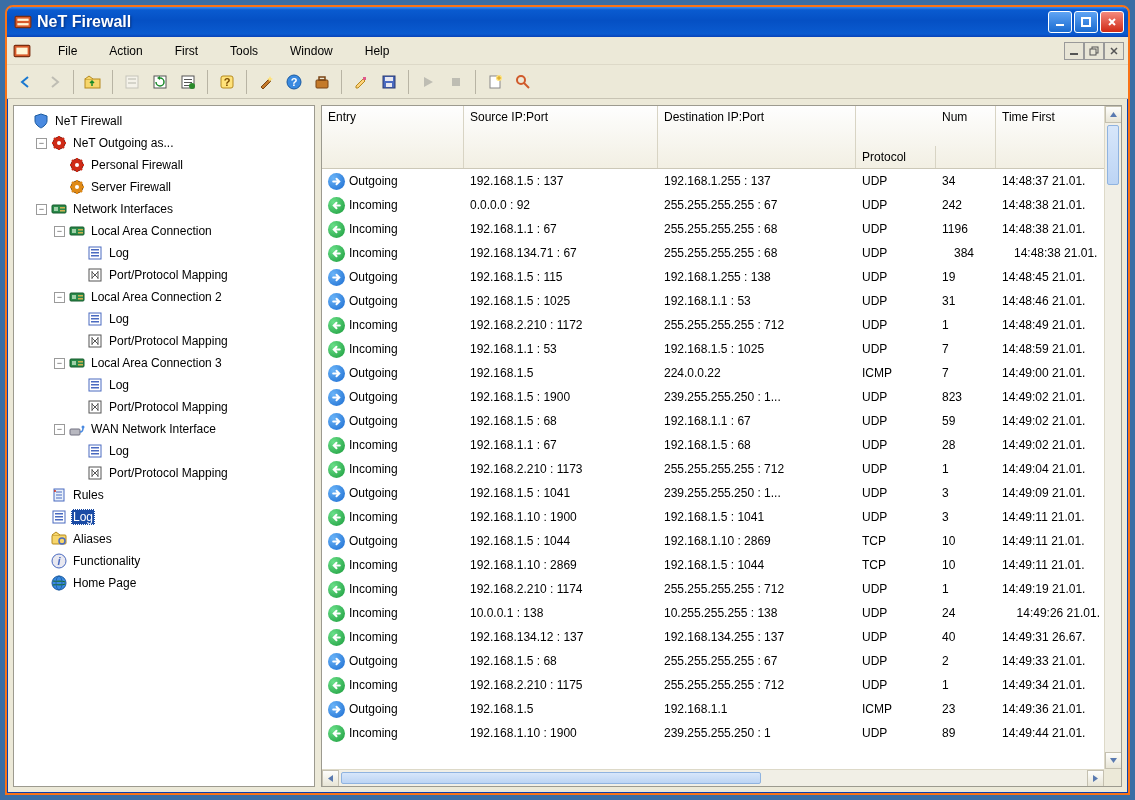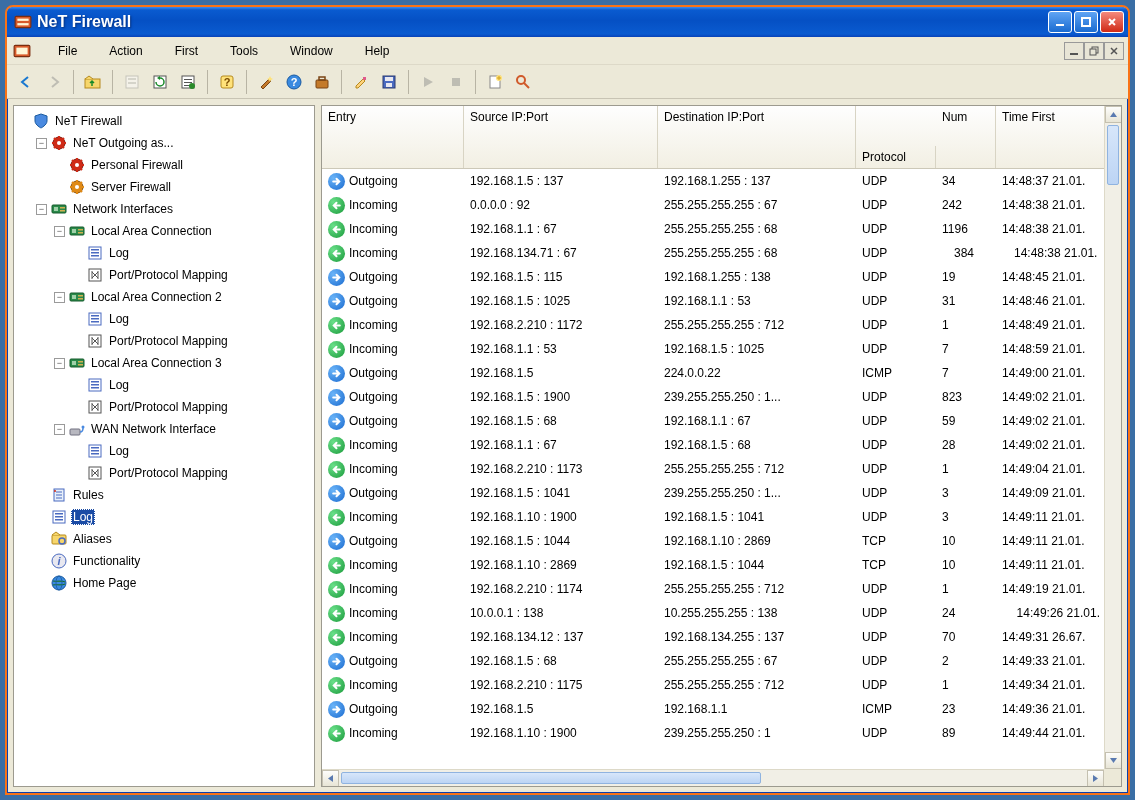--- a/index.html
+++ b/index.html
@@ -908,21 +908,21 @@
               <span class="dir-icon" style="background:radial-gradient(circle at 30% 30%, #6ae08a, #1a9a3a)">
                 <svg viewBox="0 0 10 10">
                   <path d="M8 5 L3 5 M5 2.5 L2.5 5 L5 7.5" fill="none" stroke="#fff" stroke-width="1.8" stroke-linecap="round"></path>
                 </svg>
               </span>
               <span>Incoming</span>
             </div>
             <div class="cell source" style="width: 194px;">192.168.134.12 : 137</div>
             <div class="cell dest" style="width: 198px;">192.168.134.255 : 137</div>
             <div class="cell protocol" style="width: 80px;">UDP</div>
-            <div class="cell num" style="width: 60px;">70</div>
+            <div class="cell num" style="width: 60px;">40</div>
             <div class="cell time" style="width: 110px;">14:49:31 26.67.</div>
           </div>
           <div class="list-row">
             <div class="cell entry" style="width: 142px;">
               <span class="dir-icon" style="background:radial-gradient(circle at 30% 30%, #6ab4f8, #1a6bd0)">
                 <svg viewBox="0 0 10 10">
                   <path d="M2 5 L7 5 M5 2.5 L7.5 5 L5 7.5" fill="none" stroke="#fff" stroke-width="1.8" stroke-linecap="round"></path>
                 </svg>
               </span>
               <span>Outgoing</span>

